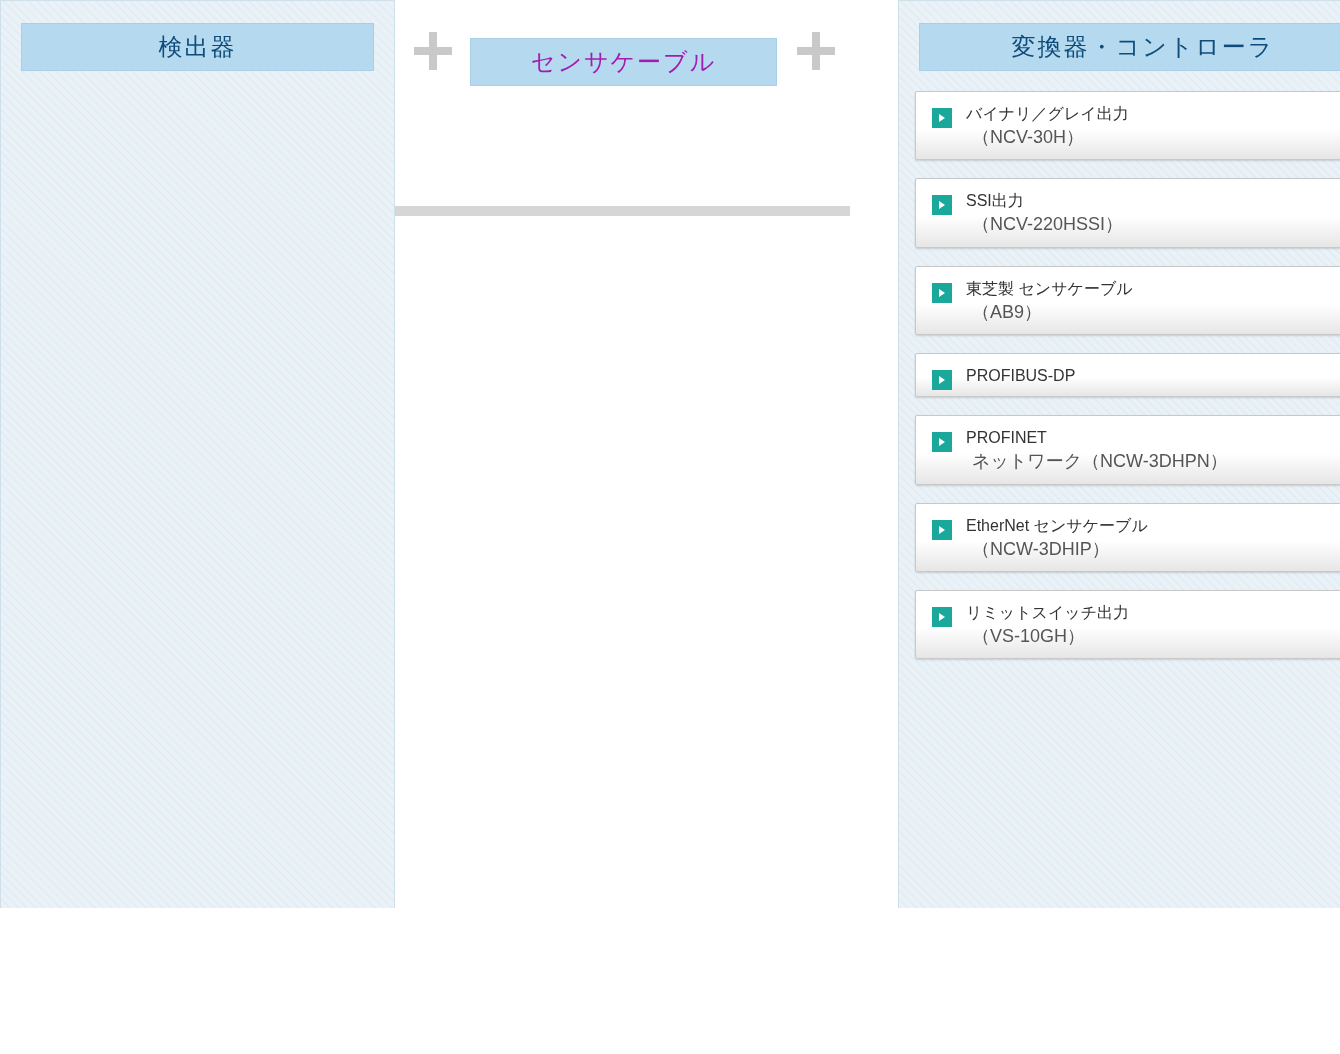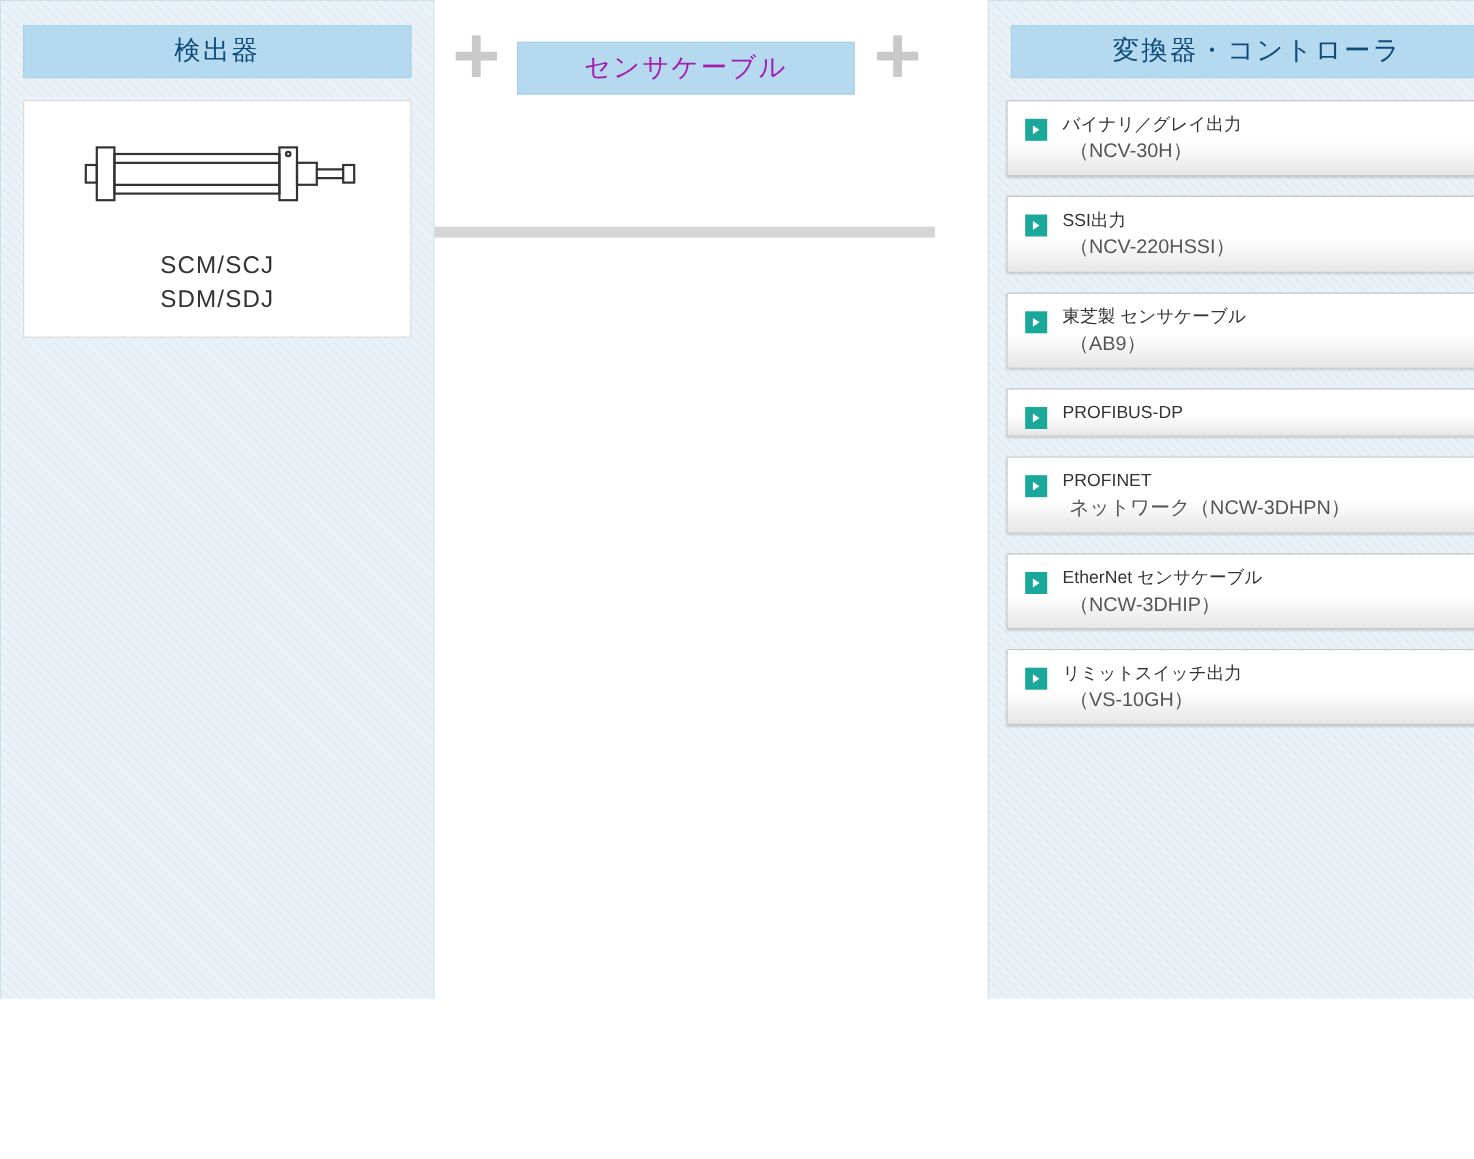--- a/index.html
+++ b/index.html
@@ -69,41 +69,20 @@
   .conv-item .sub  {font-size:18px;color:#555;line-height:1.3;margin-top:2px;padding-left:6px;}
 </style>
 </head>
 <body>
 
 <div class="canvas">
 
   <div class="col col-left">
     <div class="col-head">検出器</div>
 
-    <div class="detector-card">
-      <span>
-        <svg viewBox="0 0 260 80">
-          <g fill="none" stroke="#333" stroke-width="2">
-            <rect x="36" y="22" width="150" height="36"></rect>
-            <rect x="20" y="16" width="16" height="48"></rect>
-            <rect x="10" y="32" width="10" height="16"></rect>
-            <line x1="36" y1="30" x2="186" y2="30"></line>
-            <line x1="36" y1="50" x2="186" y2="50"></line>
-            <rect x="186" y="16" width="16" height="48"></rect>
-            <rect x="202" y="30" width="18" height="20"></rect>
-            <line x1="220" y1="36" x2="244" y2="36"></line>
-            <line x1="220" y1="44" x2="244" y2="44"></line>
-            <rect x="244" y="32" width="10" height="16"></rect>
-            <circle cx="194" cy="22" r="2"></circle>
-          </g>
-        </svg>
-      </span>
-      <div class="line">SCM/SCJ</div>
-      <div class="line">SDM/SDJ</div>
-    </div>
   </div>
 
   <div class="plus plus-l">
     <svg viewBox="0 0 38 38">
         <g fill="#c9c9c9">
           <rect x="15" y="0" width="8" height="38"></rect>
           <rect x="0" y="15" width="38" height="8"></rect>
         </g>
       </svg>
   </div>

